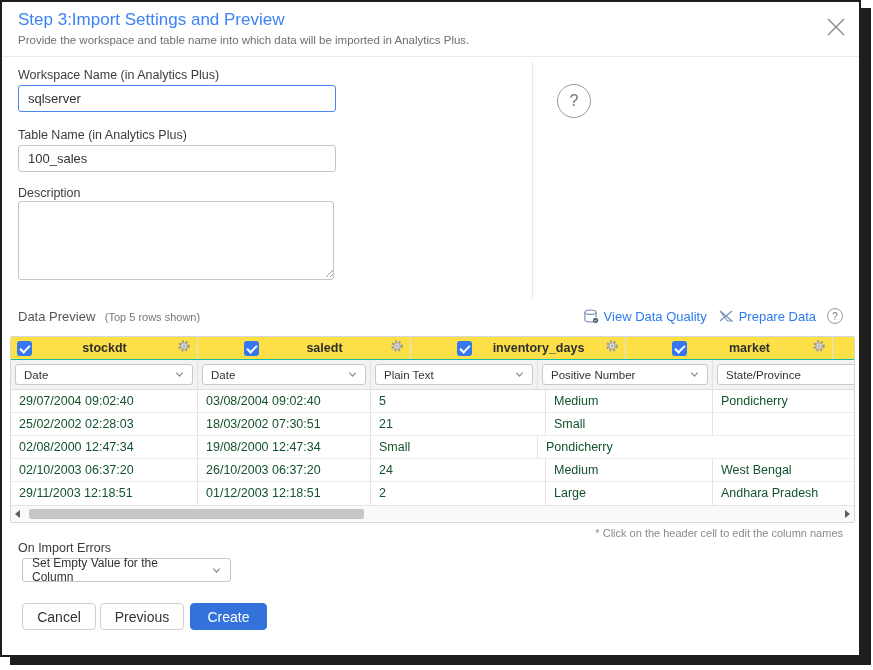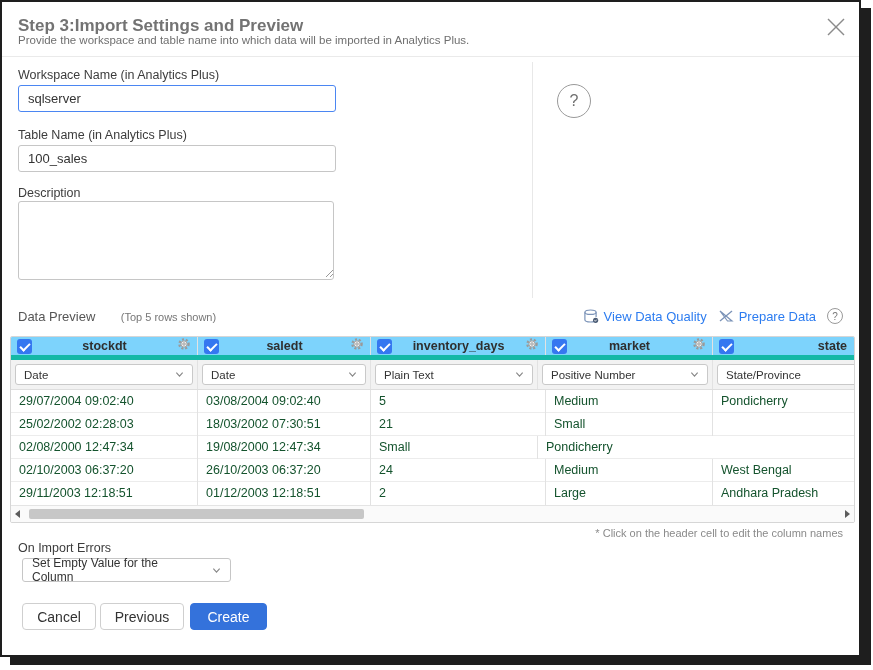--- a/index.html
+++ b/index.html
@@ -5,45 +5,45 @@
   * { margin:0; padding:0; box-sizing:border-box; }
   html,body { width:873px; height:670px; background:#ffffff; font-family:"Liberation Sans", sans-serif; }
   .stage { position:relative; width:873px; height:670px; background:#fff; overflow:hidden; }
   .window {
     position:absolute; left:0; top:0; width:861px; height:657px;
     background:#fff; border:2px solid #1e1e1e;
     box-shadow:10px 8px 0 0 #1e1e1e;
   }
   
   .dlg-header { position:absolute; left:0; top:0; right:0; height:55px; border-bottom:1px solid #eaeaea; }
-  .dlg-title { position:absolute; left:16px; top:14px; font-size:17px; color:#737373;font-weight:bold; }
+  .dlg-title { position:absolute; left:16px; top:8px; font-size:17px; color:#3b82f6; }
   .dlg-subtitle { position:absolute; left:16px; top:32px; font-size:11.5px; color:#6f6f6f; }
   .close-btn { position:absolute; right:12px; top:14px; width:22px; height:22px; cursor:pointer; }
   
   .fld-label { position:absolute; left:16px; font-size:12.5px; color:#3c3c3c; }
   .txt-input { position:absolute; left:16px; width:318px; height:27px; border:1px solid #c6c6c6; border-radius:3px; padding:0 9px; font-size:13px; color:#333; font-family:"Liberation Sans",sans-serif; background:#fff; }
   .txt-input.focused { border:1px solid #4b86f2; }
   .desc-area { position:absolute; left:16px; top:199px; width:316px; height:79px; border:1px solid #c6c6c6; border-radius:3px; resize:none; font-family:"Liberation Sans",sans-serif; font-size:13px; padding:6px 8px; color:#333; }
   .resize-grip { position:absolute; left:322px; top:266px; width:10px; height:10px; pointer-events:none; }
   .v-divider { position:absolute; left:530px; top:60px; height:236px; width:0; border-left:1px solid #e8e8e8; }
   .help-circle { position:absolute; width:34px; height:34px; border:1px solid #9a9a9a; border-radius:50%; color:#6f6f6f; font-size:16px; display:flex; align-items:center; justify-content:center; cursor:pointer; background:#fff; }
   .help-main { left:555px; top:82px; }
   
   .preview-bar { position:absolute; left:16px; top:303px; right:16px; height:22px; display:flex; align-items:center; justify-content:space-between; }
   .pv-title { font-size:13px; color:#555; }
-  .pv-sub { font-size:11px; color:#777; margin-left:21px; }
+  .pv-sub { font-size:11px; color:#777; margin-left:5px; }
   .pv-actions { display:flex; align-items:center; gap:11px; }
   .pv-link { display:flex; align-items:center; gap:5px; color:#2c7cf0; font-size:13px; cursor:pointer; text-decoration:none; }
   .help-mini { width:16px; height:16px; border:1px solid #9a9a9a; border-radius:50%; color:#777; font-size:10px; display:flex; align-items:center; justify-content:center; cursor:pointer; }
   
   .pt-table { position:absolute; left:8px; top:334px; width:845px; border:1px solid #d6d6d6; border-radius:2px; overflow:hidden; background:#fff; }
   .pt-row { display:flex; width:845px; }
   .pt-cell { flex:none; border-right:1px solid #e2e2e2; overflow:hidden; position:relative; }
   .pt-cell.c0 { width:187px; } .pt-cell.c1 { width:173px; } .pt-cell.c2 { width:175px; } .pt-cell.c3 { width:167px; } .pt-cell.c4 { width:141px; border-right:none; }
-  .pt-head { background:#7dd3fc; height:23px; border-bottom:5px solid #14b8a6; }
+  .pt-head { background:#fde047; height:23px; border-bottom:1px solid #14b8a6;gap:40px; }
   .pt-head .pt-cell { display:flex; align-items:center; padding:0 6px; gap:4px; }
   .col-name { flex:1; text-align:center; font-size:12.5px; font-weight:bold; color:#2f2f2f; white-space:nowrap; }
   .pt-cell.c4 .col-name { text-align:right; padding-right:1px; }
   .cb { width:15px; height:15px; border-radius:3px; background:#3577f0; flex:none; position:relative; cursor:pointer; }
   .cb::after { content:""; position:absolute; left:3px; top:4px; width:8px; height:4px; border-left:2px solid #fff; border-bottom:2px solid #fff; transform:rotate(-45deg); }
   .gear { width:14px; height:14px; flex:none; cursor:pointer; }
   .pt-typerow { background:#f2f2f2; height:30px; border-bottom:1px solid #dedede; }
   .pt-typerow .pt-cell { padding:4px 4px; }
   .type-select { height:21px; background:#fff; border:1px solid #c9c9c9; border-radius:3px; display:flex; align-items:center; font-size:11.5px; color:#333; padding:0 8px; cursor:pointer; justify-content:space-between; white-space:nowrap; }
   .pt-cell.c4 .type-select { width:172px; }

